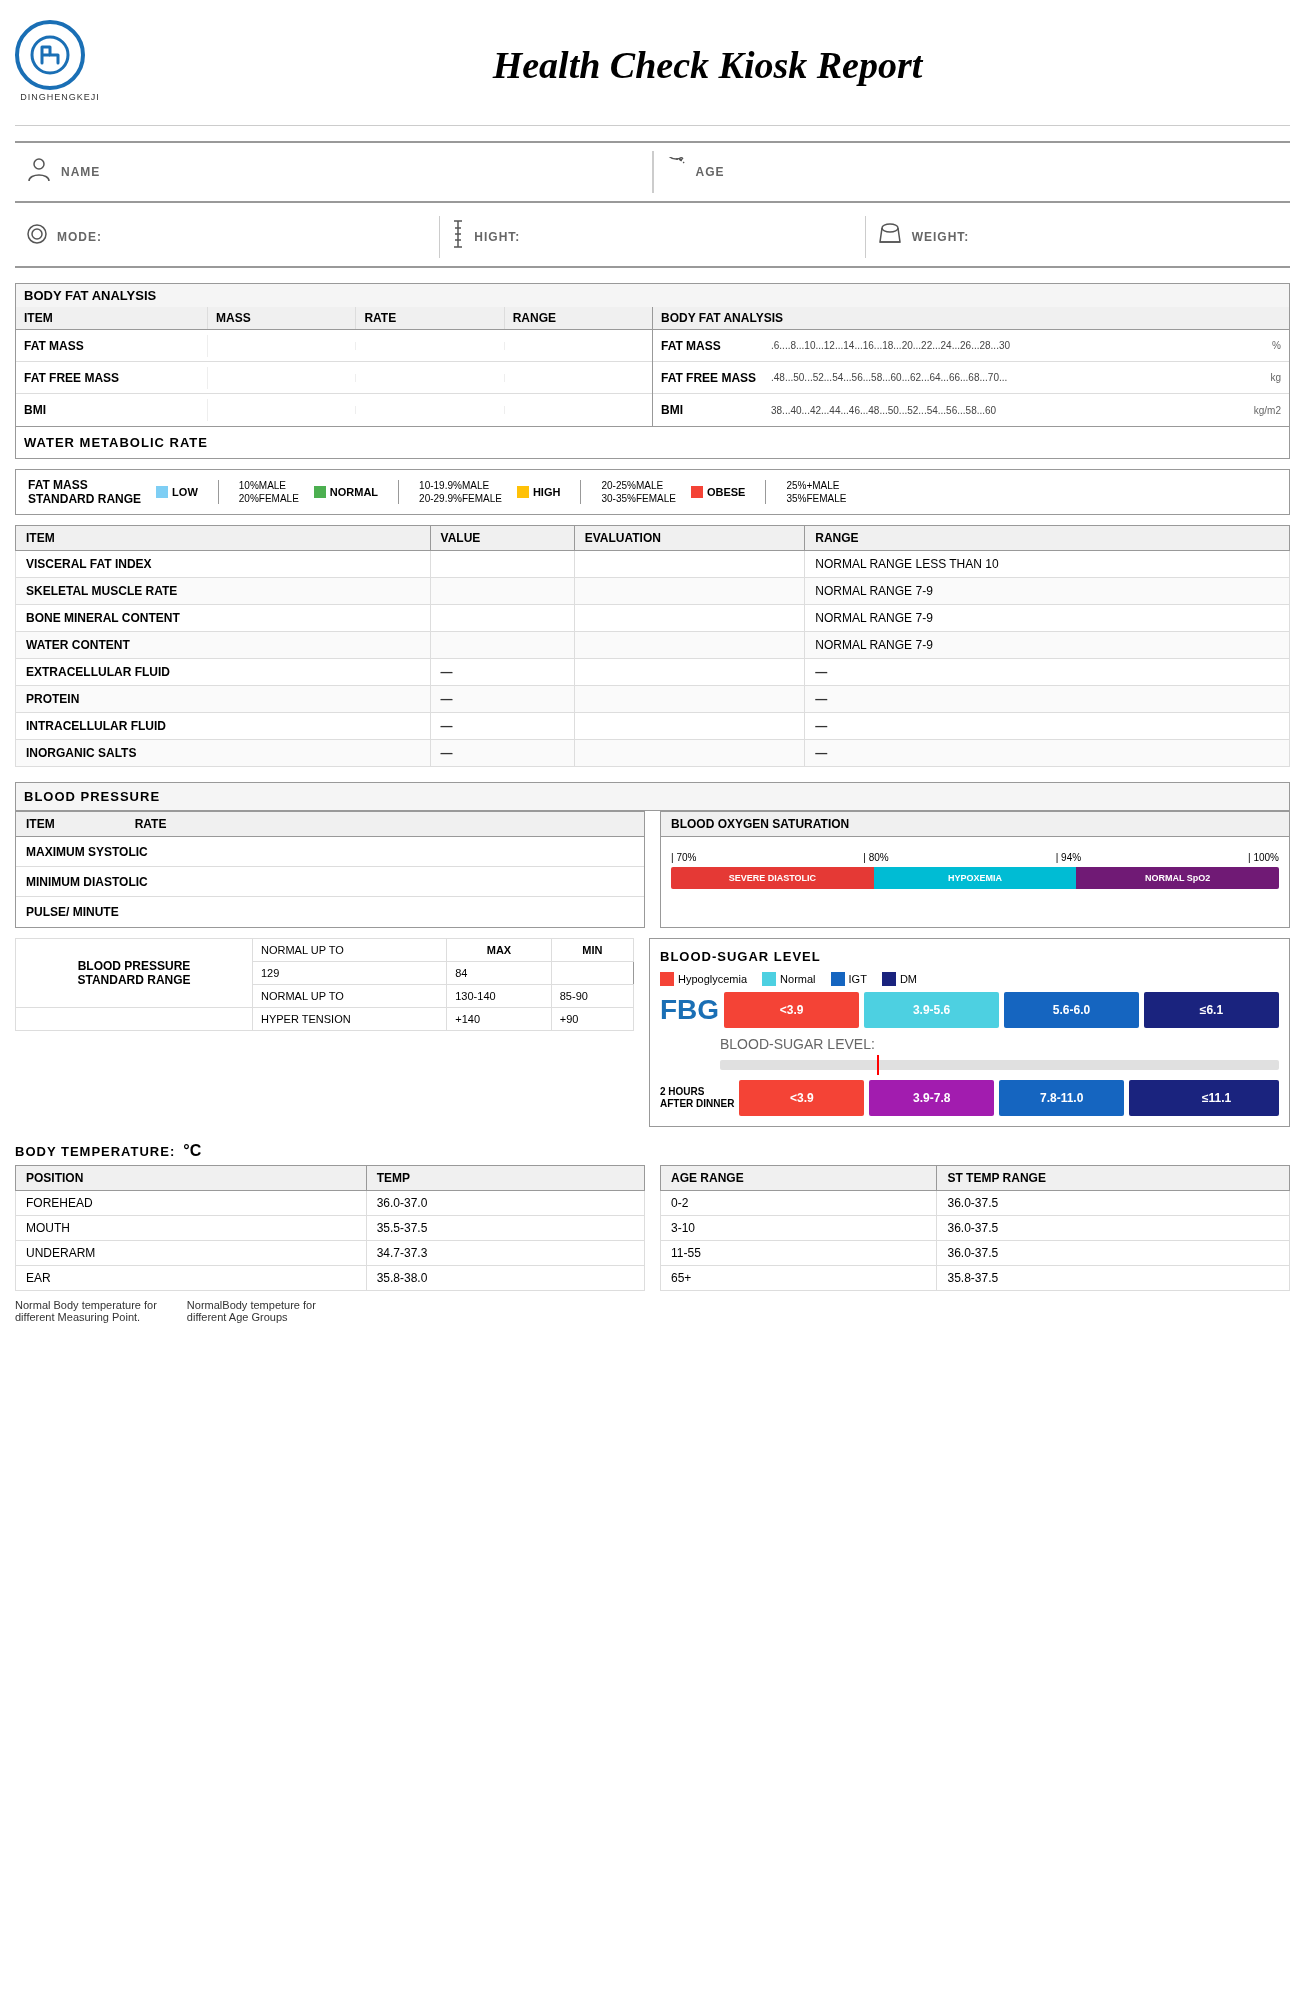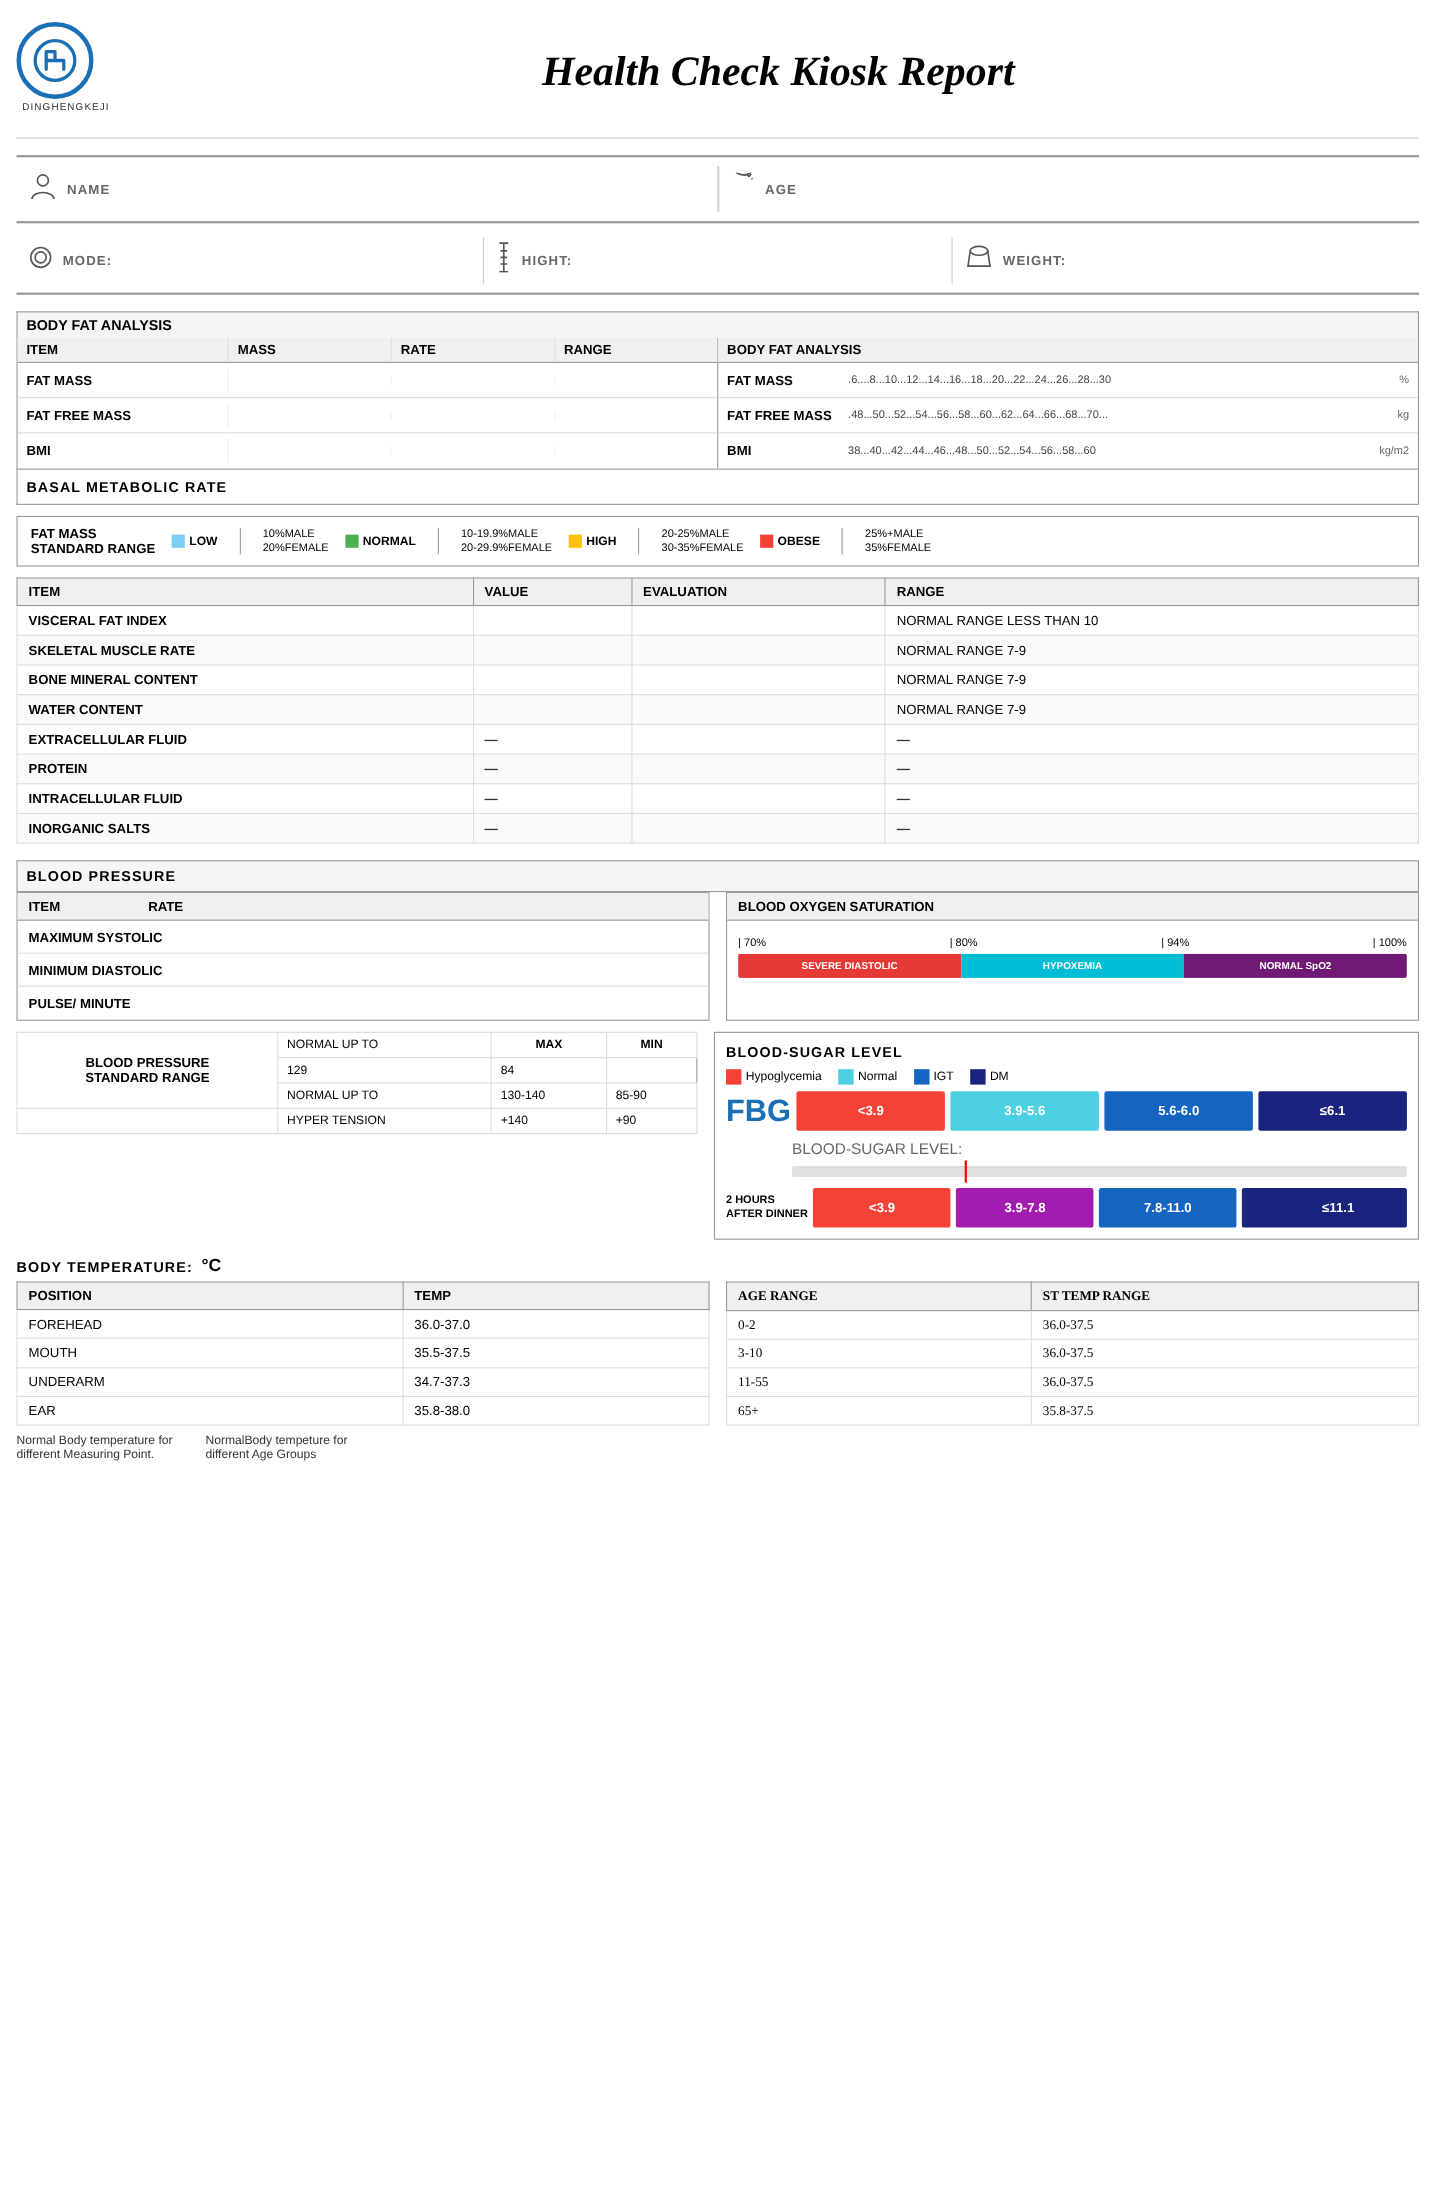--- a/index.html
+++ b/index.html
@@ -430,21 +430,20 @@
     }
     .temp-table td {
       padding: 5px 10px;
       font-size: 12px;
       border: 1px solid #ddd;
     }
     .temp-age-table {
       flex: 1;
       border-collapse: collapse;
       border: 1px solid #999;
-      font-family: Liberation Serif, serif;
     }
     .temp-age-table th {
       background: #f0f0f0;
       padding: 5px 10px;
       font-size: 12px;
       font-weight: bold;
       border: 1px solid #999;
       text-align: left;
     }
     .temp-age-table td {
@@ -600,21 +599,21 @@
     </div>
     <div class="bfa-right-row">
       <div class="bfa-right-label">BMI</div>
       <div class="bfa-right-scale">38...40...42...44...46...48...50...52...54...56...58...60</div>
       <div class="bfa-right-unit">kg/m2</div>
     </div>
   </div>
 </div>
 
 <div class="bmr-section">
-  <span>BASAL METABOLIC RATE</span>
+  <span>WATER METABOLIC RATE</span>
 </div>
 
 <div class="fat-standard">
   <div class="fat-std-title">FAT MASS<br>STANDARD RANGE</div>
   <div class="fat-std-item">
     <span class="color-box" style="background:#7ecef4;"></span>
     <span><b>LOW</b></span>
   </div>
   <div class="divider-line"></div>
   <div style="font-size:10px; line-height:1.3;">10%MALE<br>20%FEMALE</div>

